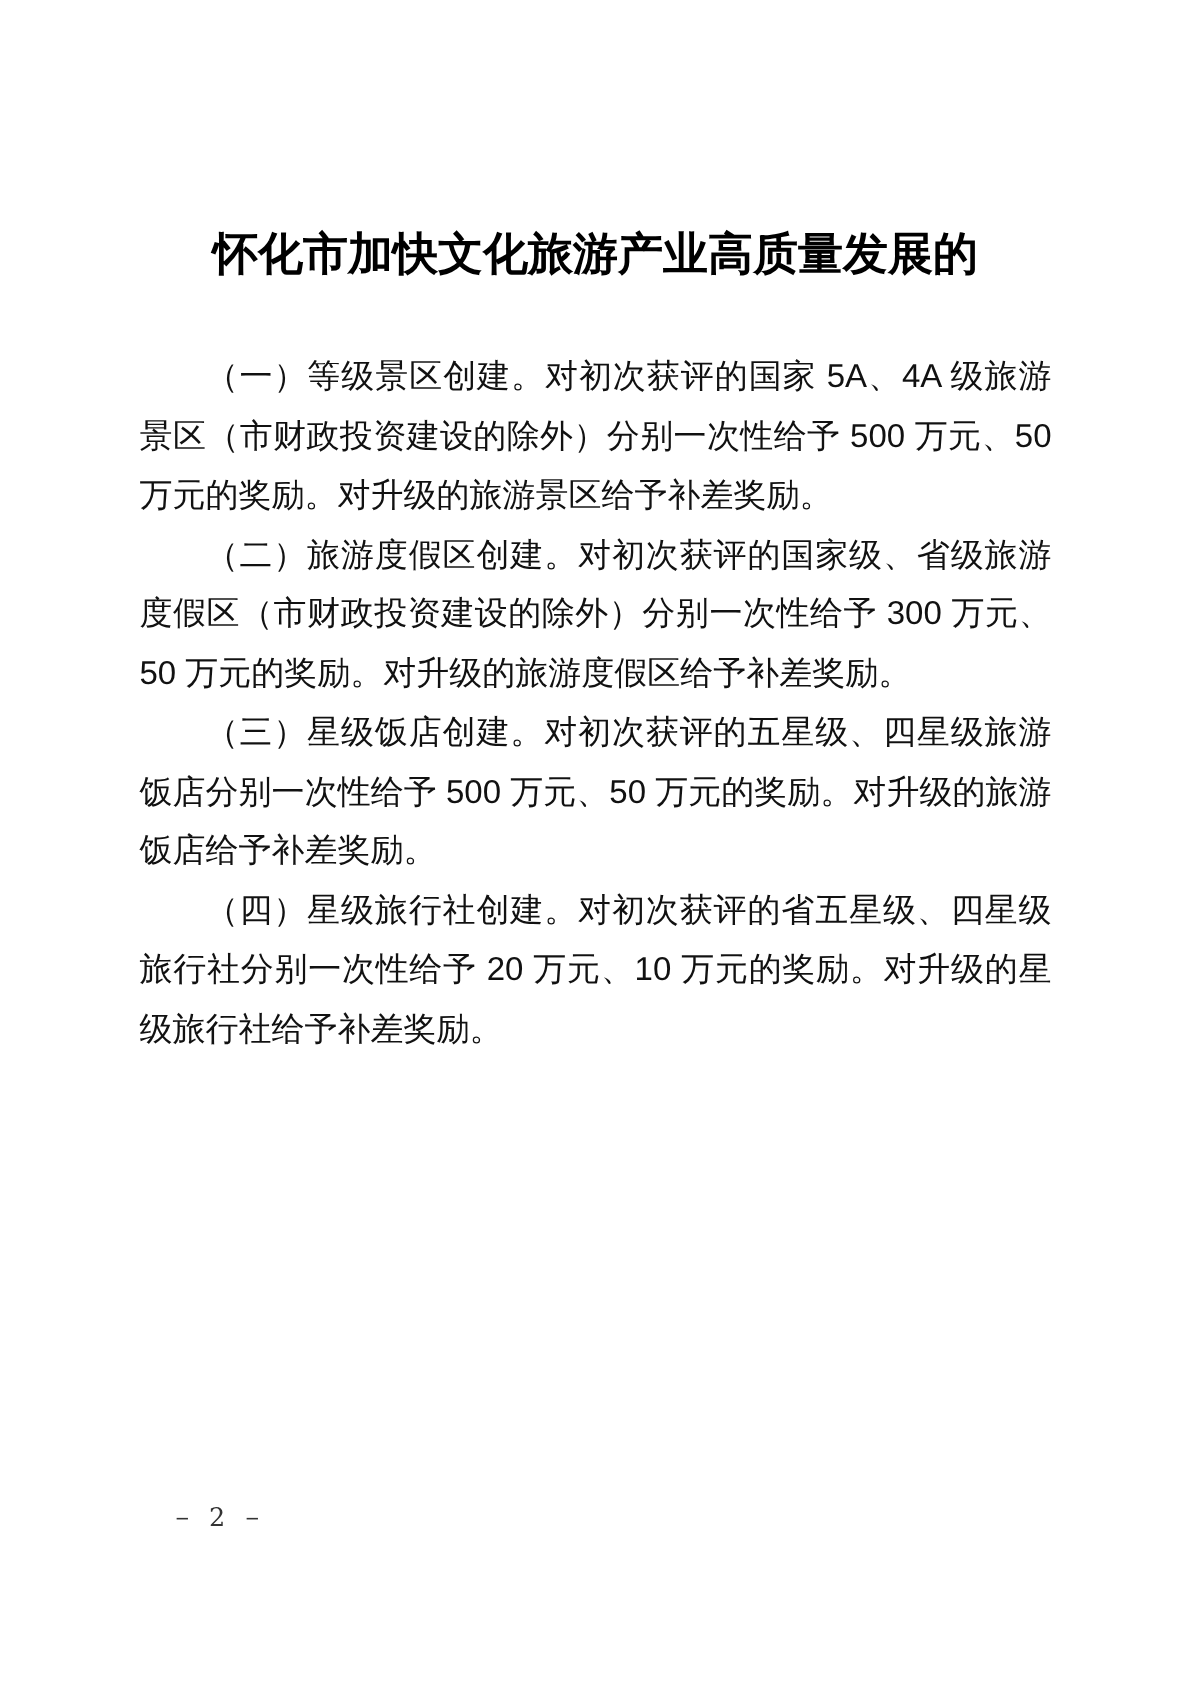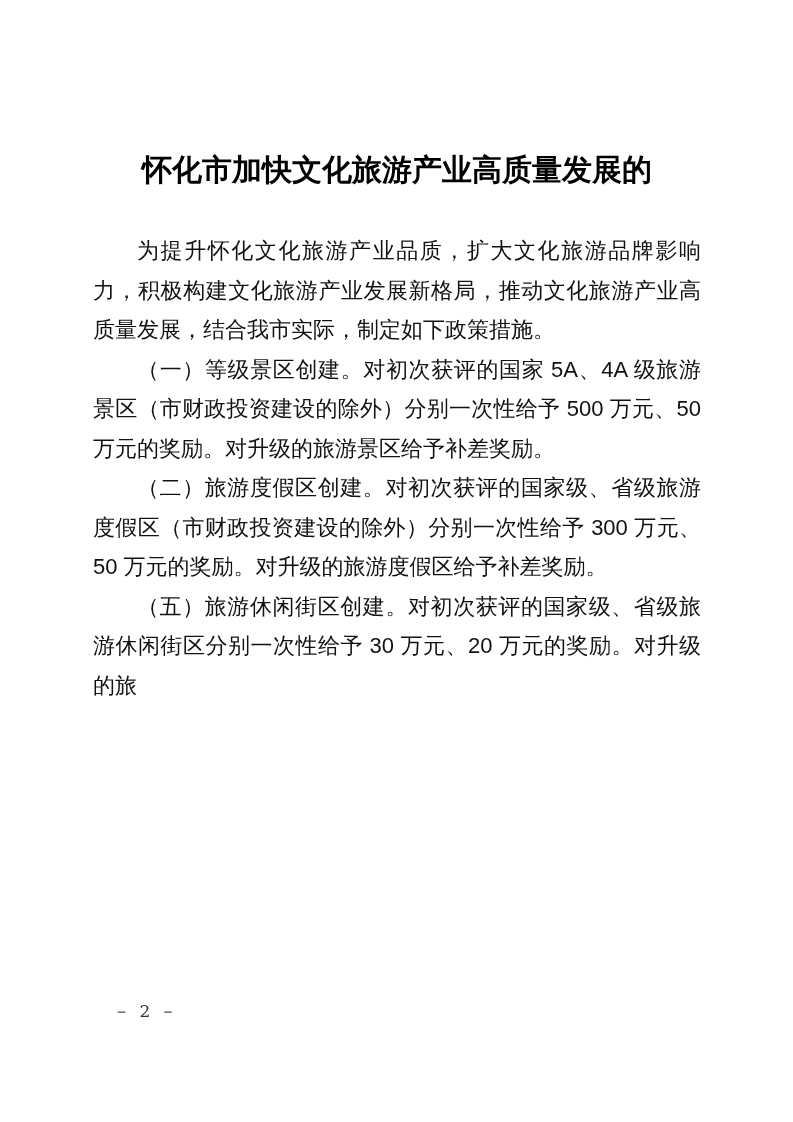--- a/index.html
+++ b/index.html
@@ -51,20 +51,20 @@
 </style>
 </head>
 <body>
 
 <div class="page">
   <div class="content">
     <div class="doc-title">
       <div>怀化市加快文化旅游产业高质量发展的</div>
     </div>
     <div class="doc-body">
-      <p>为提升怀化文化旅游产业品质，扩大文化旅游品牌影响力，积极构建文化旅游产业发展新格局，推动文化旅游产业高质量发展，结合我市实际，制定如下政策措施。</p>
       <p>（一）等级景区创建。对初次获评的国家 5A、4A 级旅游景区（市财政投资建设的除外）分别一次性给予 500 万元、50 万元的奖励。对升级的旅游景区给予补差奖励。</p>
       <p>（二）旅游度假区创建。对初次获评的国家级、省级旅游度假区（市财政投资建设的除外）分别一次性给予 300 万元、50 万元的奖励。对升级的旅游度假区给予补差奖励。</p>
-      <p>（五）旅游休闲街区创建。对初次获评的国家级、省级旅游休闲街区分别一次性给予 30 万元、20 万元的奖励。对升级的旅</p>
+      <p>（三）星级饭店创建。对初次获评的五星级、四星级旅游饭店分别一次性给予 500 万元、50 万元的奖励。对升级的旅游饭店给予补差奖励。</p>
+      <p>（四）星级旅行社创建。对初次获评的省五星级、四星级旅行社分别一次性给予 20 万元、10 万元的奖励。对升级的星级旅行社给予补差奖励。</p>
     </div>
   </div>
   <div class="page-footer">－ 2 －</div>
 </div>
 
 </body></html>

